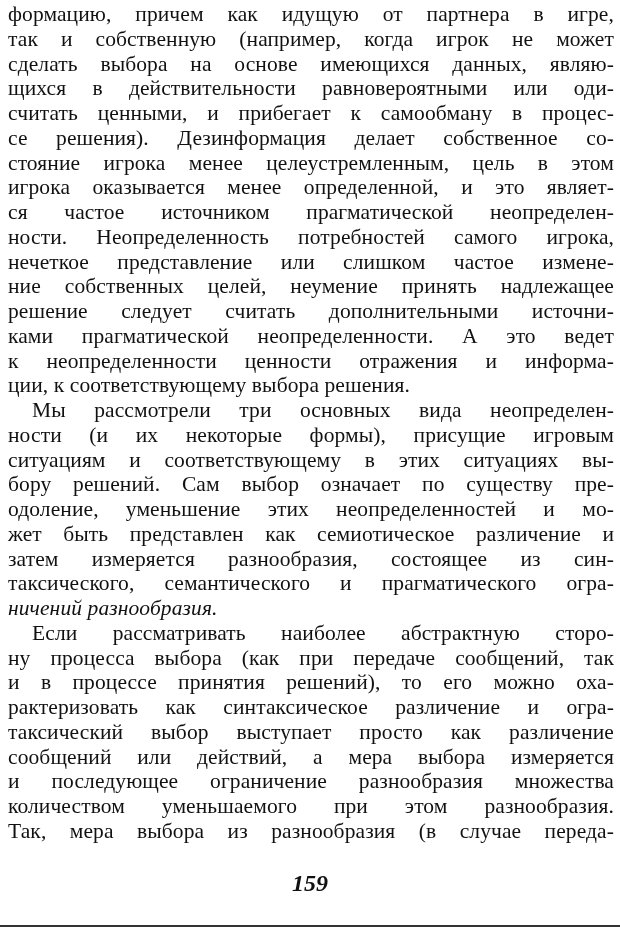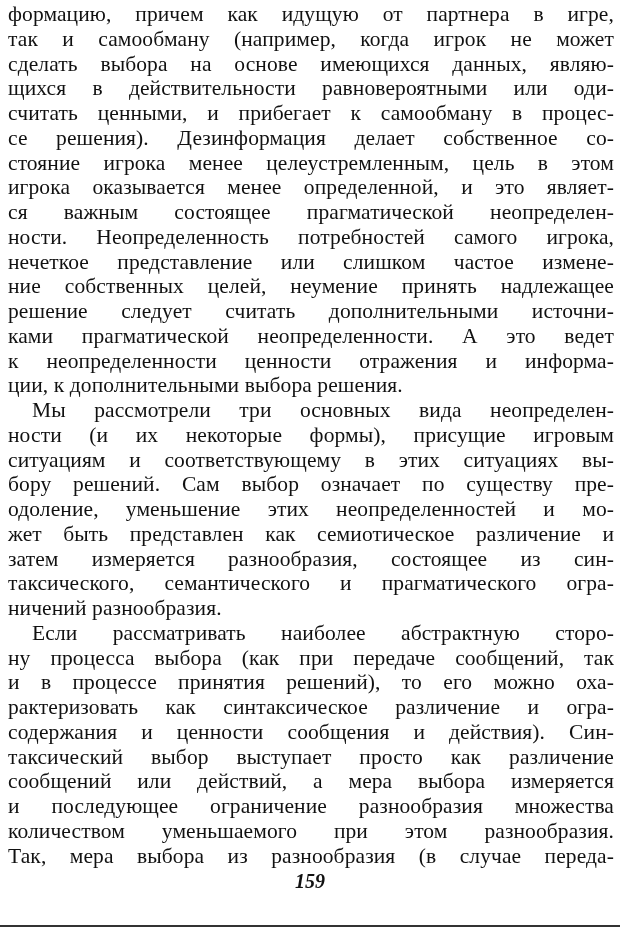--- a/index.html
+++ b/index.html
@@ -38,28 +38,29 @@
       text-align-last: justify;
       letter-spacing: 0.1px;
     }
     .line.last {
       text-align-last: left;
     }
     .line.indent {
       padding-left: 24px;
     }
     .italic {
+      font-style: italic;
     }
     .page-number {
       position: absolute;
       left: 0;
       width: 620px;
       top: 870px;
       text-align: center;
-      font-size: 20px;
+      font-size: 24px;
       font-style: italic;
       font-weight: bold;
       color: #111111;
     }
     .bottom-rule {
       position: absolute;
       left: 0;
       top: 925px;
       width: 620px;
       height: 2px;
@@ -67,55 +68,54 @@
     }
   </style>
 </head>
 <body>
 
 <div class="page">
   <div class="text-block">
 
     <div>
       <span class="line">формацию, причем как идущую от партнера в игре,</span>
-      <span class="line">так и самообману (например, когда игрок не может</span>
+      <span class="line">так и собственную (например, когда игрок не может</span>
       <span class="line">сделать выбора на основе имеющихся данных, являю-</span>
       <span class="line">щихся в действительности равновероятными или оди-</span>
       <span class="line">считать ценными, и прибегает к самообману в процес-</span>
       <span class="line">се решения). Дезинформация делает собственное со-</span>
       <span class="line">стояние игрока менее целеустремленным, цель в этом</span>
       <span class="line">игрока оказывается менее определенной, и это являет-</span>
-      <span class="line">ся важным состоящее прагматической неопределен-</span>
+      <span class="line">ся частое источником прагматической неопределен-</span>
       <span class="line">ности. Неопределенность потребностей самого игрока,</span>
       <span class="line">нечеткое представление или слишком частое измене-</span>
       <span class="line">ние собственных целей, неумение принять надлежащее</span>
       <span class="line">решение следует считать дополнительными источни-</span>
       <span class="line">ками прагматической неопределенности. А это ведет</span>
       <span class="line">к неопределенности ценности отражения и информа-</span>
-      <span class="line last">ции, к дополнительными выбора решения.</span>
+      <span class="line last">ции, к соответствующему выбора решения.</span>
     </div>
 
     <div>
       <span class="line indent">Мы рассмотрели три основных вида неопределен-</span>
       <span class="line">ности (и их некоторые формы), присущие игровым</span>
       <span class="line">ситуациям и соответствующему в этих ситуациях вы-</span>
       <span class="line">бору решений. Сам выбор означает по существу пре-</span>
       <span class="line">одоление, уменьшение этих неопределенностей и мо-</span>
       <span class="line">жет быть представлен как семиотическое различение и</span>
       <span class="line">затем измеряется разнообразия, состоящее из син-</span>
       <span class="line">таксического, семантического и прагматического огра-</span>
       <span class="line last italic">ничений разнообразия.</span>
     </div>
 
     <div>
       <span class="line indent">Если рассматривать наиболее абстрактную сторо-</span>
       <span class="line">ну процесса выбора (как при передаче сообщений, так</span>
       <span class="line">и в процессе принятия решений), то его можно оха-</span>
       <span class="line">рактеризовать как синтаксическое различение и огра-</span>
-      <span class="line">содержания и ценности сообщения и действия). Син-</span>
       <span class="line">таксический выбор выступает просто как различение</span>
       <span class="line">сообщений или действий, а мера выбора измеряется</span>
       <span class="line">и последующее ограничение разнообразия множества</span>
       <span class="line">количеством уменьшаемого при этом разнообразия.</span>
       <span class="line">Так, мера выбора из разнообразия (в случае переда-</span>
     </div>
 
   </div>
 
   <div class="page-number">159</div>

